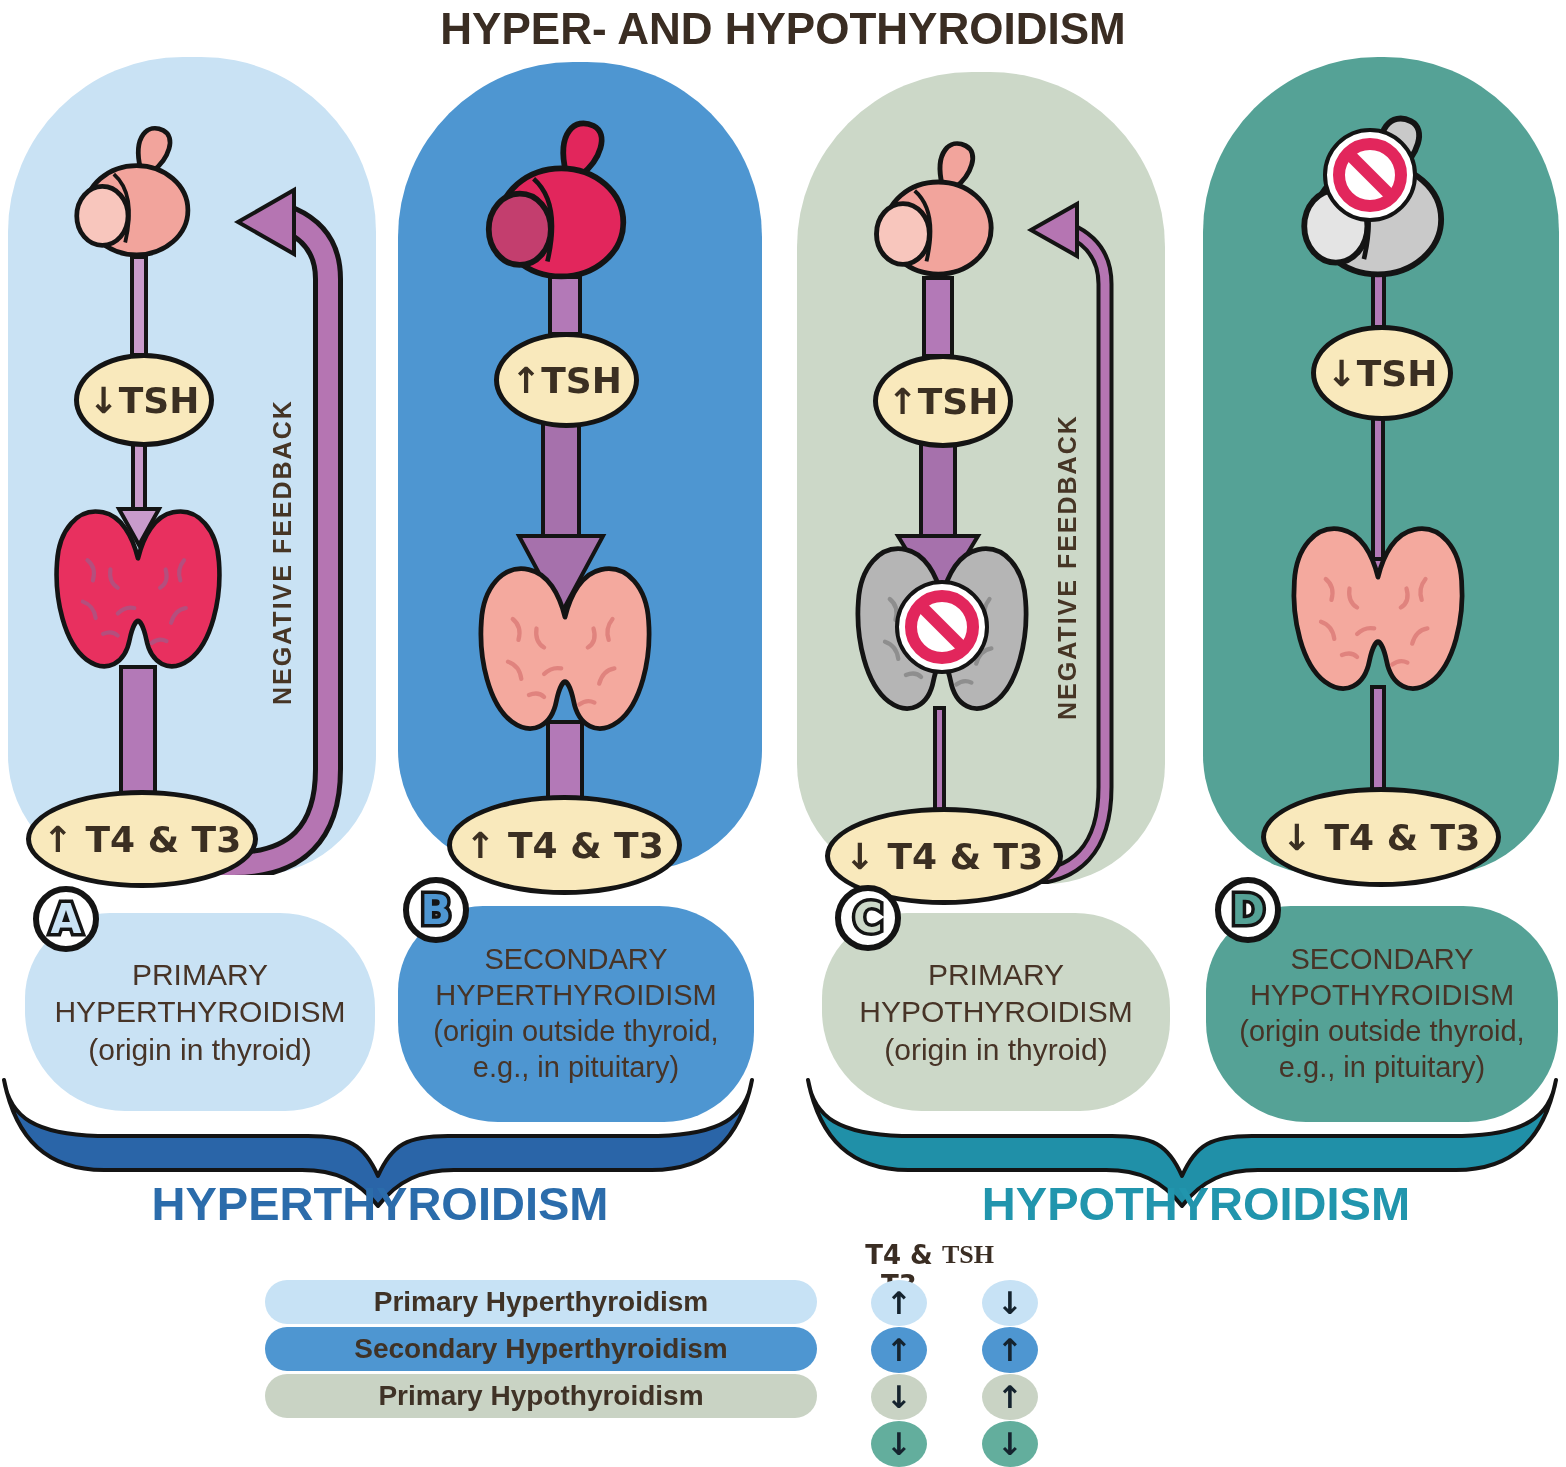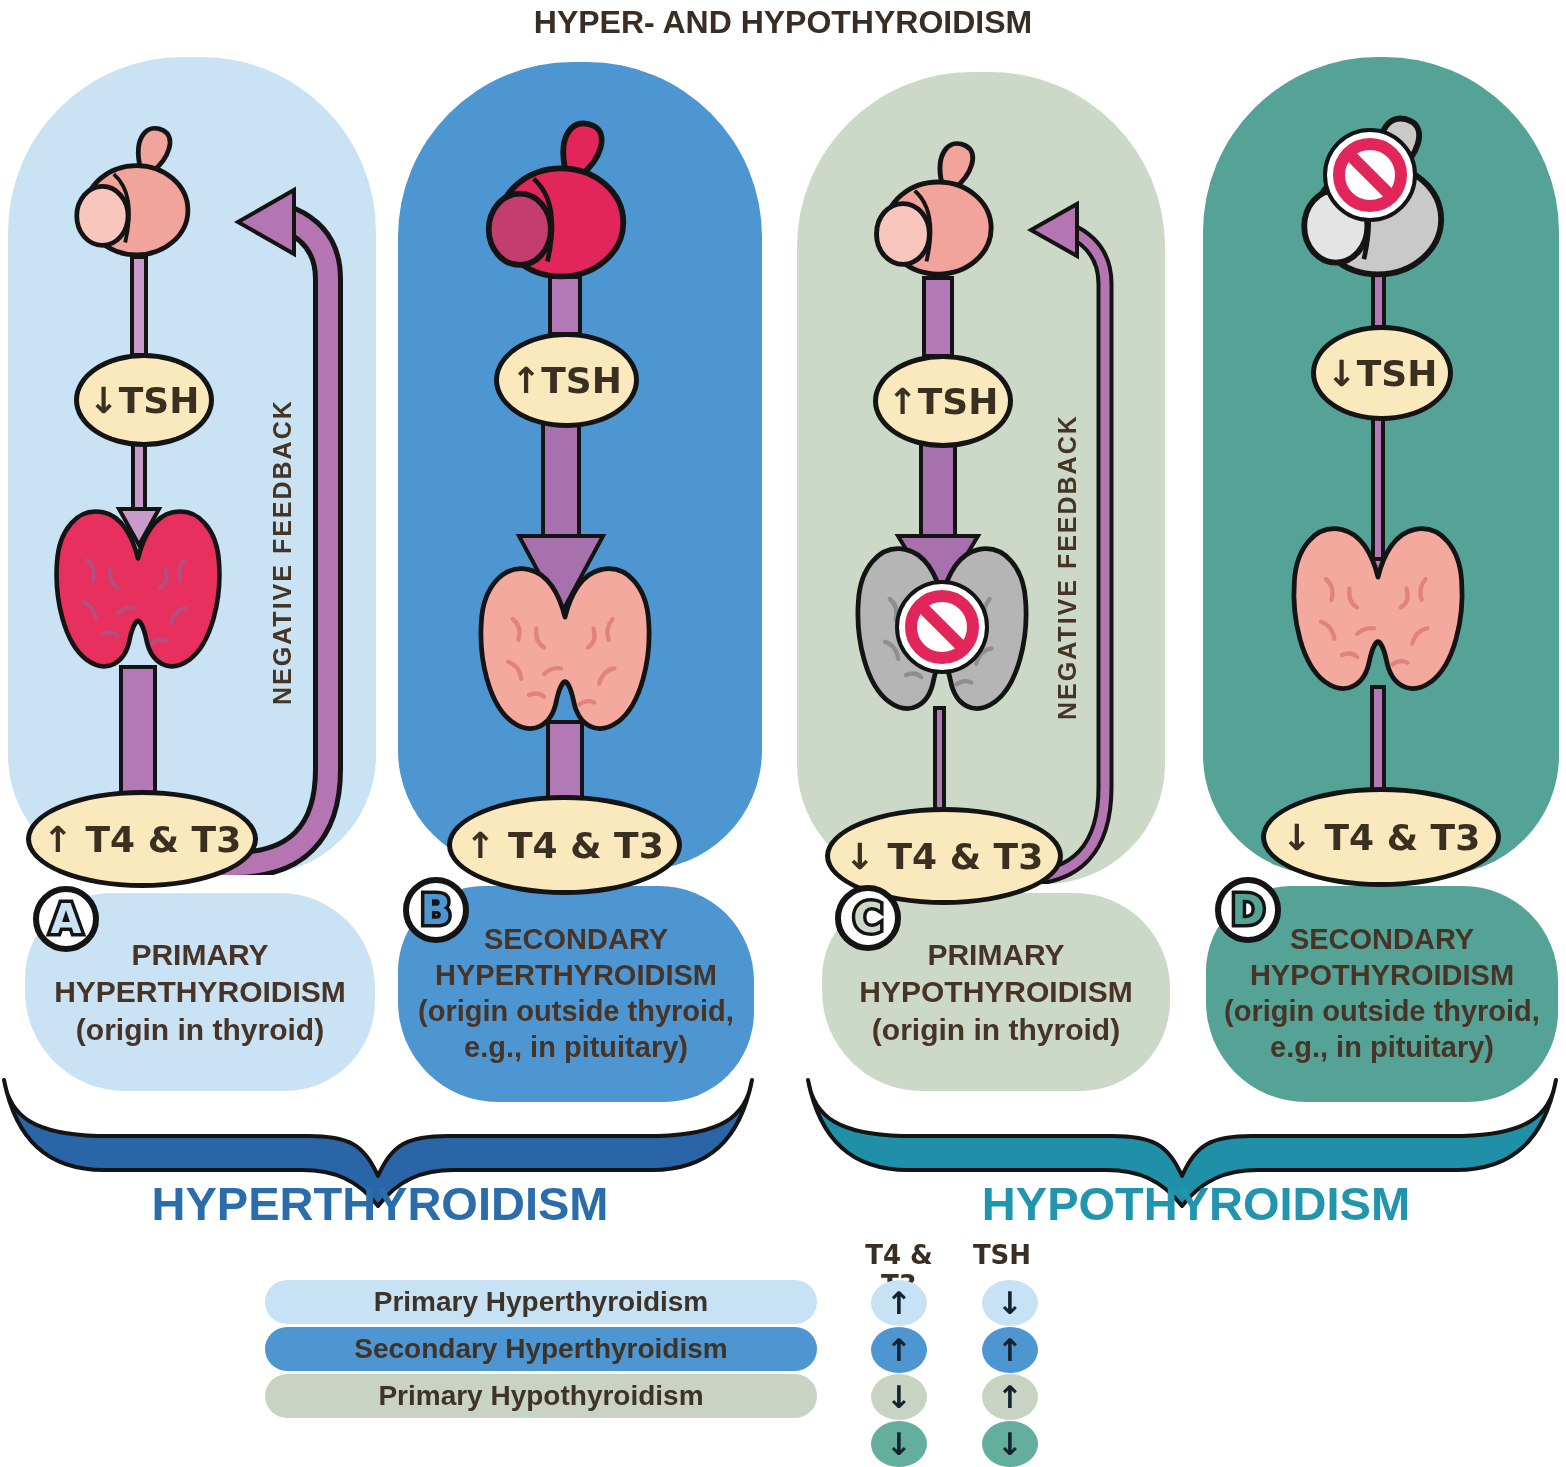--- a/index.html
+++ b/index.html
@@ -1,20 +1,20 @@
 <!DOCTYPE html>
 <html style="--panel-a-bg: #c9e2f4; --panel-b-bg: #4e96d1; --panel-c-bg: #ccd8c8; --panel-d-bg: #55a296; --oval-bg: #f9e9bc; --flow-light: #c99bcb; --flow-mid: #b379b7; --flow-arrow: #a671ac; --feedback-purple: #b575b2; --feedback-text: #463525; --pituitary-normal: #f2a49c; --pituitary-normal-hi: #f8c6bd; --pituitary-hyper: #e2265c; --pituitary-hyper-hi: #c33e6e; --organ-gray: #c9c9c9; --organ-gray-hi: #e4e4e4; --thyroid-hyper: #e8305f; --thyroid-hyper-vein: #b44f7d; --thyroid-normal: #f4a99e; --thyroid-normal-vein: #e0837e; --thyroid-gray: #b5b5b5; --thyroid-gray-vein: #8e8e8e; --no-sign: #e2265c; --title-color: #3a2d23; --label-text: #473427; --hyper-color: #2b6cab; --hypo-color: #2195ad; --brace-left: #2a65a8; --brace-right: #2090a8; --row1: #c7e2f5; --row2: #4e96d1; --row3: #c9d3c4; --row4: #63ae9d; --arrow-dark: #15232e;"><head>
 <meta charset="utf-8">
 <style>
   html,body{margin:0;padding:0;background:#ffffff;}
   body{font-family:"Liberation Sans", sans-serif;}
   .canvas{position:relative;width:1566px;height:1467px;background:#fff;overflow:hidden;}
 
   .title{position:absolute;left:0;top:4px;width:1566px;text-align:center;
-    font-size:32px;font-weight:800;letter-spacing:0px;color:var(--title-color);}
+    font-size:44px;font-weight:800;letter-spacing:0px;color:var(--title-color);}
 
   
   .panel{position:absolute;border-radius:175px 175px 120px 120px;}
   .panel-a{left:8px;top:57px;width:368px;height:818px;background:var(--panel-a-bg);}
   .panel-b{left:398px;top:62px;width:364px;height:808px;background:var(--panel-b-bg);}
   .panel-c{left:797px;top:72px;width:368px;height:812px;background:var(--panel-c-bg);}
   .panel-d{left:1203px;top:57px;width:356px;height:818px;background:var(--panel-d-bg);}
   .panel svg.flow{position:absolute;left:0;top:0;z-index:1;}
 
   
@@ -51,22 +51,22 @@
   .panel-d .t4-oval{left:58px;top:730px;width:230px;height:90px;}
 
   .fb-text{position:absolute;z-index:2;writing-mode:vertical-rl;transform:rotate(180deg);
     display:flex;align-items:center;justify-content:center;
     font-size:25px;font-weight:bold;letter-spacing:2px;color:var(--feedback-text);white-space:nowrap;}
   .panel-a .fb-text{left:260px;top:330px;height:330px;}
   .panel-c .fb-text{left:256px;top:330px;height:330px;}
 
   
   .label-blob{position:absolute;z-index:1;display:flex;flex-direction:column;justify-content:center;
-    align-items:center;text-align:center;font-weight:bold;color:var(--label-text);
-    border-radius:85px 95px 90px 100px;line-height:1.24;}
+    align-items:center;text-align:center;font-weight:normal;color:var(--label-text);
+    border-radius:85px 95px 90px 100px;line-height:1.24;margin-top:20px;}
   .label-a{left:25px;top:893px;width:350px;height:198px;background:var(--panel-a-bg);font-size:30px;}
   .label-b{left:398px;top:886px;width:356px;height:216px;background:var(--panel-b-bg);font-size:29px;}
   .label-c{left:822px;top:893px;width:348px;height:198px;background:var(--panel-c-bg);font-size:30px;}
   .label-d{left:1206px;top:886px;width:352px;height:216px;background:var(--panel-d-bg);font-size:29px;}
   .badge{position:absolute;z-index:3;}
   .badge-a{left:30px;top:883px;}
   .badge-b{left:400px;top:874px;}
   .badge-c{left:832px;top:882px;}
   .badge-d{left:1212px;top:874px;}
   .badge text{font-family:"DejaVu Sans","Liberation Sans",sans-serif;font-weight:bold;font-size:40px;
@@ -84,21 +84,21 @@
   .brace-right path{fill:var(--brace-right);stroke:#141414;stroke-width:4px;stroke-linejoin:round;}
   .group-title{position:absolute;top:1176px;width:700px;text-align:center;
     font-size:47px;font-weight:800;}
   .group-title.hyper{left:30px;color:var(--hyper-color);}
   .group-title.hypo{left:846px;color:var(--hypo-color);}
 
   
   .tbl-header{position:absolute;top:1240px;font-size:26px;font-weight:bold;color:var(--title-color);
     text-align:center;font-family:"DejaVu Sans","Liberation Sans",sans-serif;}
   .hdr-t4{left:844px;width:110px;}
-  .hdr-tsh{left:967px;width:70px;}
+  .hdr-tsh{left:933px;width:70px;font-family:Liberation Serif, serif;}
   .pill{position:absolute;left:265px;width:552px;height:44px;border-radius:24px;
     display:flex;align-items:center;justify-content:center;
     font-size:28px;font-weight:bold;color:#3f3226;}
   .dot{position:absolute;width:56px;height:46px;border-radius:50%;
     display:flex;align-items:center;justify-content:center;
     font-family:"DejaVu Sans","Liberation Sans",sans-serif;
     font-size:31px;font-weight:bold;color:var(--arrow-dark);}
   .row-0{background:var(--row1);} .row-1{background:var(--row2);}
   .row-2{background:var(--row3);} .row-3{background:var(--row4);}
   .rt-0{top:1280px;} .rt-1{top:1327px;} .rt-2{top:1374px;} .rt-3{top:1421px;}

